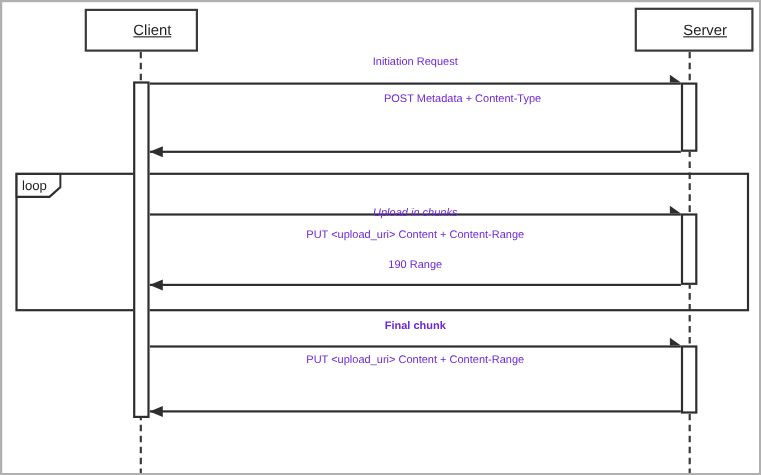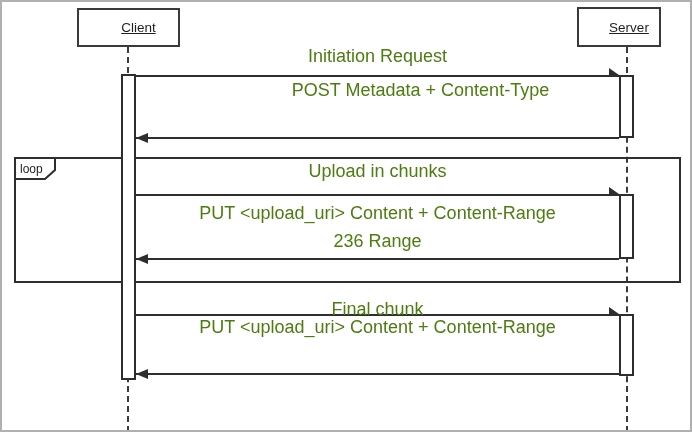--- a/index.html
+++ b/index.html
@@ -65,21 +65,21 @@
     position:absolute;width:0;height:0;
     border-top:7px solid transparent;
     border-bottom:0;
     border-left:10px solid #2e2e2e;
     z-index:5;
   }
   .msg-label{
     position:absolute;
     left:134px;width:483px;
     text-align:center;
-    font-size:18px;color:#4d7c0f;
+    font-size:10px;color:#6d28d9;
     line-height:15px;
     z-index:5;
     white-space:nowrap;
   }
 </style>
 </head>
 <body>
 
 <div id="frame">
 
@@ -92,40 +92,40 @@
     <text x="6" y="16">loop</text>
   </svg>
 
   <div class="msg-label" style="top:47px;">Initiation Request</div>
   <div class="msg-line" style="left:134px;top:73px;width:483px;"></div>
   <div class="arrow-right-half" style="left:607px;top:66px;"></div>
   <div class="msg-label" style="top:81px;margin-left:43px;">POST Metadata + Content-Type</div>
   <div class="msg-line" style="left:134px;top:135px;width:483px;"></div>
   <div class="arrow-left" style="left:134px;top:131px;"></div>
 
-  <div class="msg-label" style="top:162px;">Upload in chunks</div>
+  <div class="msg-label" style="top:184px;font-style:italic;">Upload in chunks</div>
   <div class="msg-line" style="left:134px;top:192px;width:483px;"></div>
   <div class="arrow-right-half" style="left:607px;top:185px;"></div>
   <div class="msg-label" style="top:204px;">PUT &lt;upload_uri&gt; Content + Content-Range</div>
-  <div class="msg-label" style="top:232px;">236 Range</div>
+  <div class="msg-label" style="top:232px;">190 Range</div>
   <div class="msg-line" style="left:134px;top:256px;width:483px;"></div>
   <div class="arrow-left" style="left:134px;top:252px;"></div>
 
-  <div class="msg-label" style="top:300px;">Final chunk</div>
+  <div class="msg-label" style="top:287px;font-weight:bold;">Final chunk</div>
   <div class="msg-line" style="left:134px;top:312px;width:483px;"></div>
   <div class="arrow-right-half" style="left:607px;top:305px;"></div>
   <div class="msg-label" style="top:318px;">PUT &lt;upload_uri&gt; Content + Content-Range</div>
   <div class="msg-line" style="left:134px;top:371px;width:483px;"></div>
   <div class="arrow-left" style="left:134px;top:367px;"></div>
 
   <div class="activation" style="left:119px;top:72px;height:306px;"></div>
   <div class="activation" style="left:617px;top:73px;height:63px;"></div>
   <div class="activation" style="left:617px;top:192px;height:65px;"></div>
   <div class="activation" style="left:617px;top:312px;height:62px;"></div>
 
   <div class="actor-box" style="left:75px;top:6px;width:103px;height:39px;">
     <span class="actor-label">Client</span>
   </div>
-  <div class="actor-box" style="left:575px;top:5px;width:84px;height:40px;text-align:center;">
+  <div class="actor-box" style="left:575px;top:5px;width:108px;height:40px;text-align:center;">
     <span class="actor-label">Server</span>
   </div>
 
 </div>
 
 </body></html>

